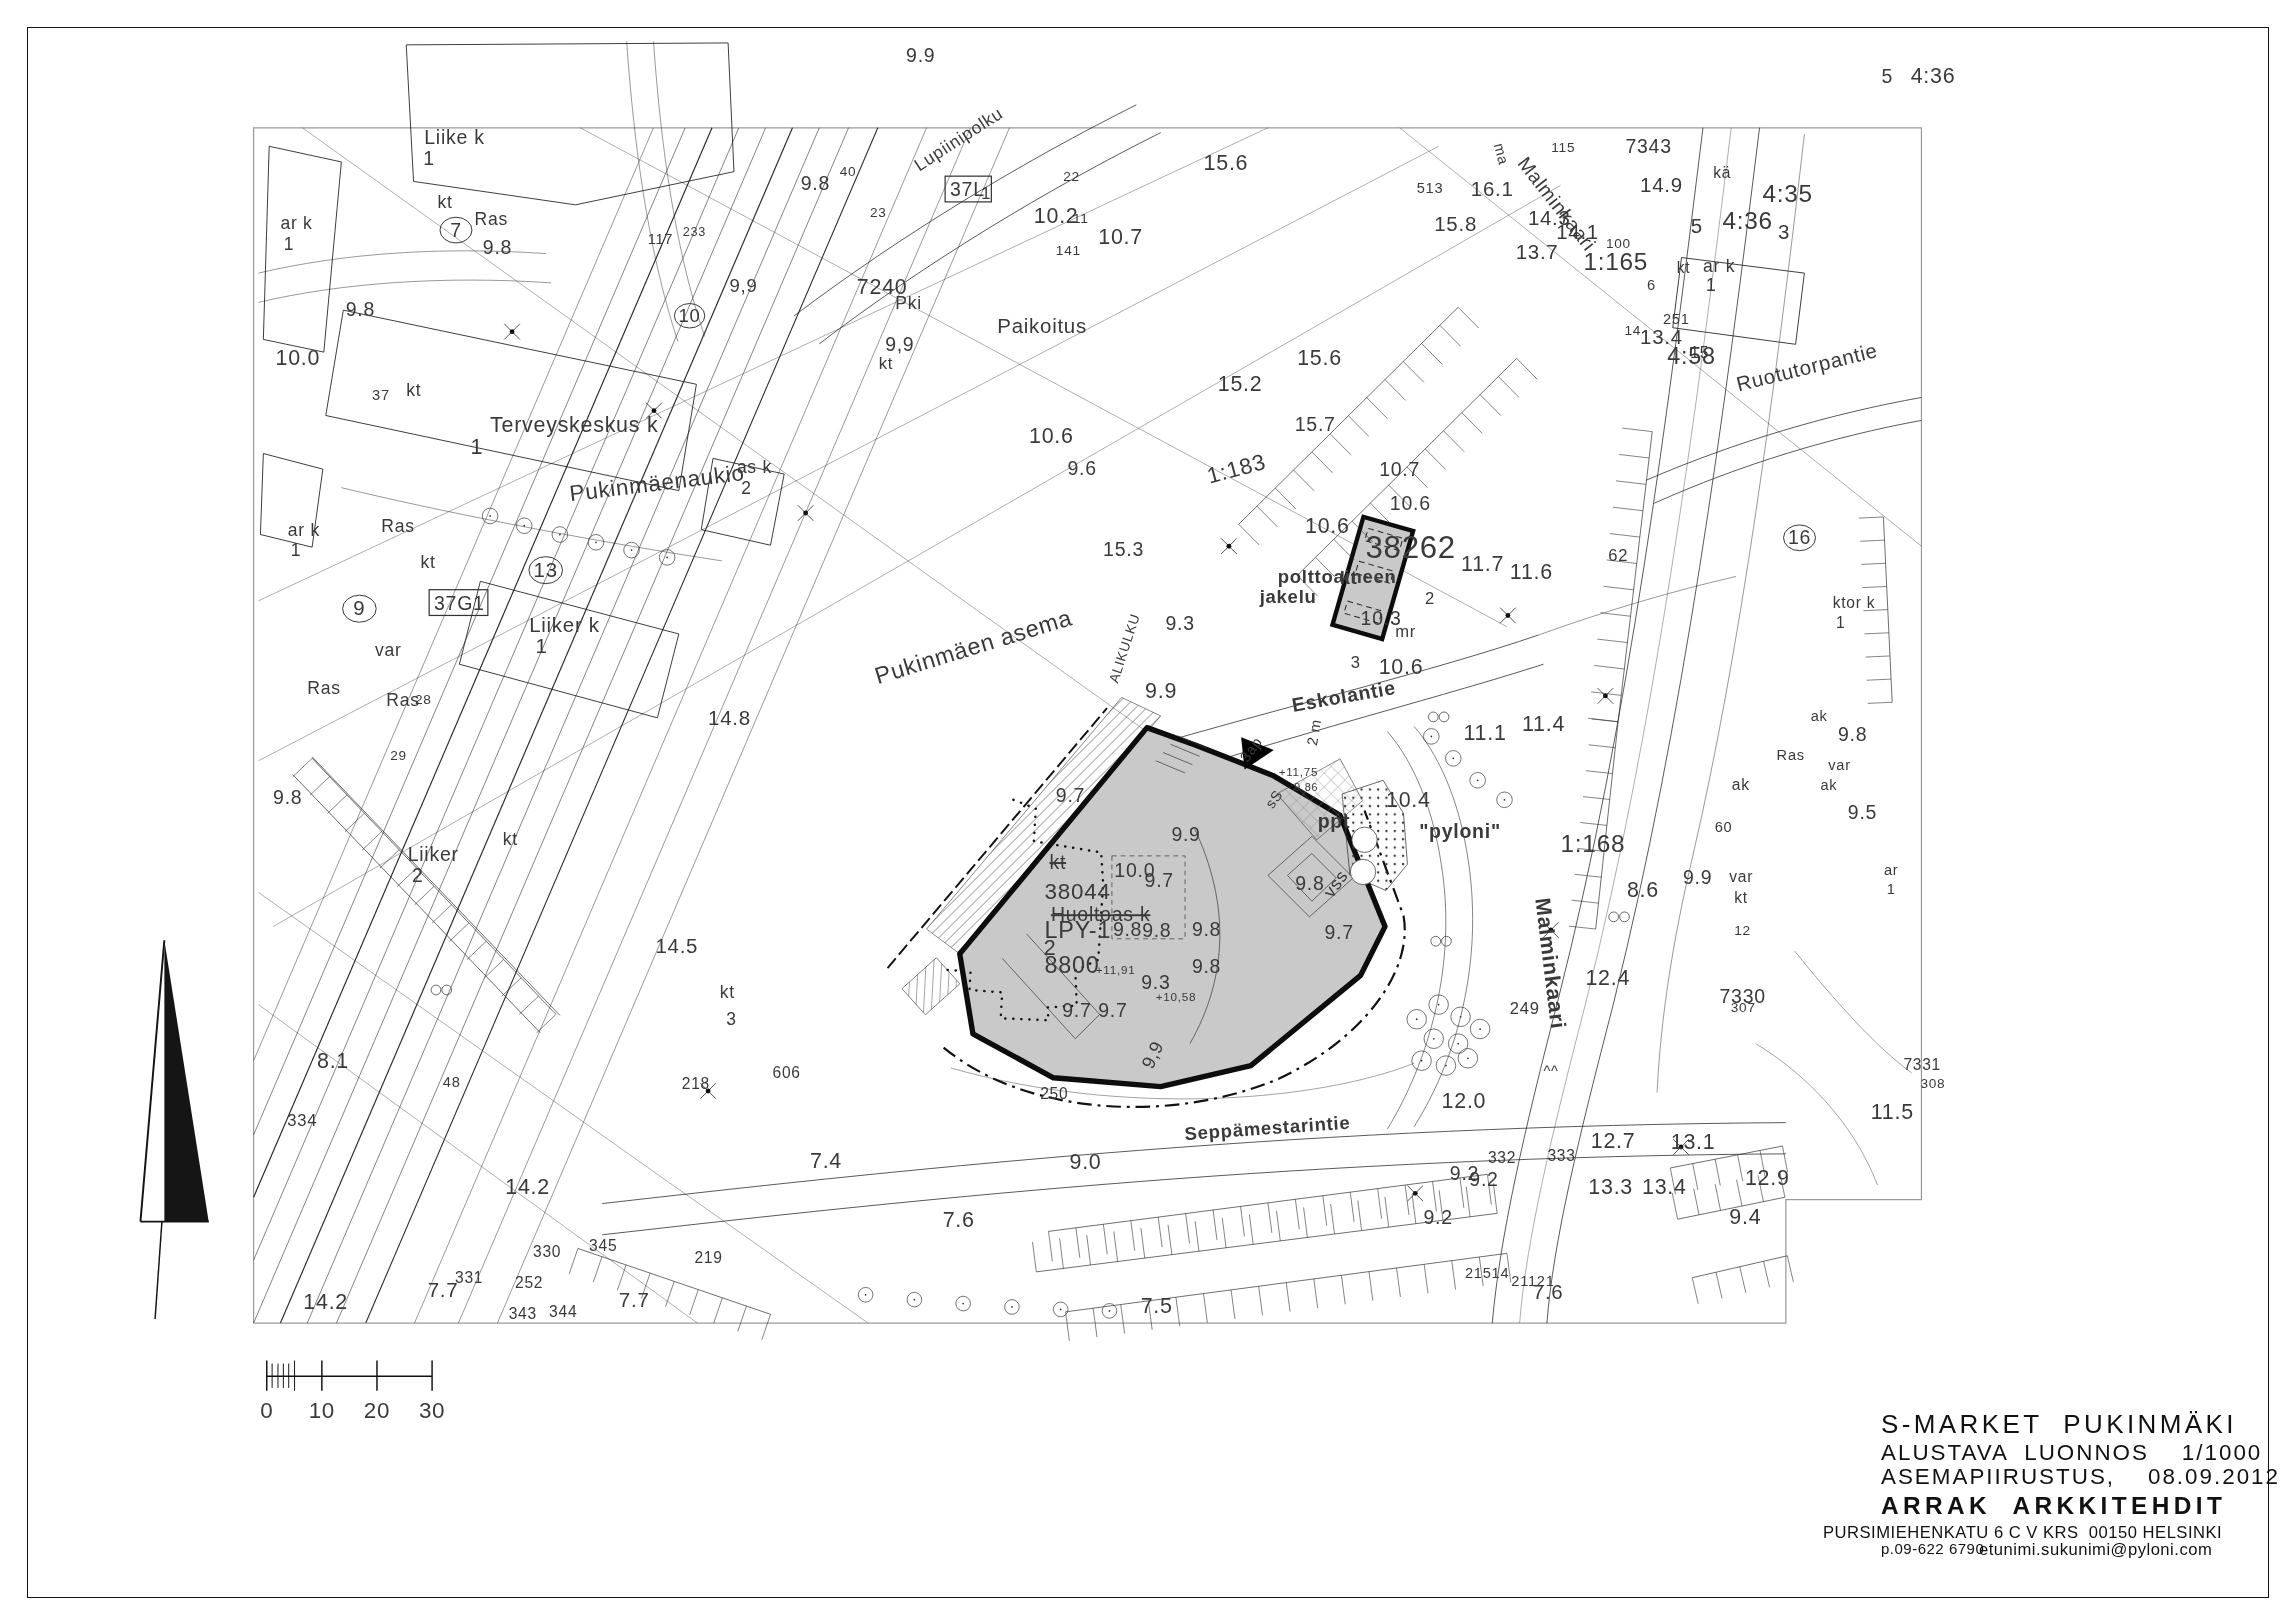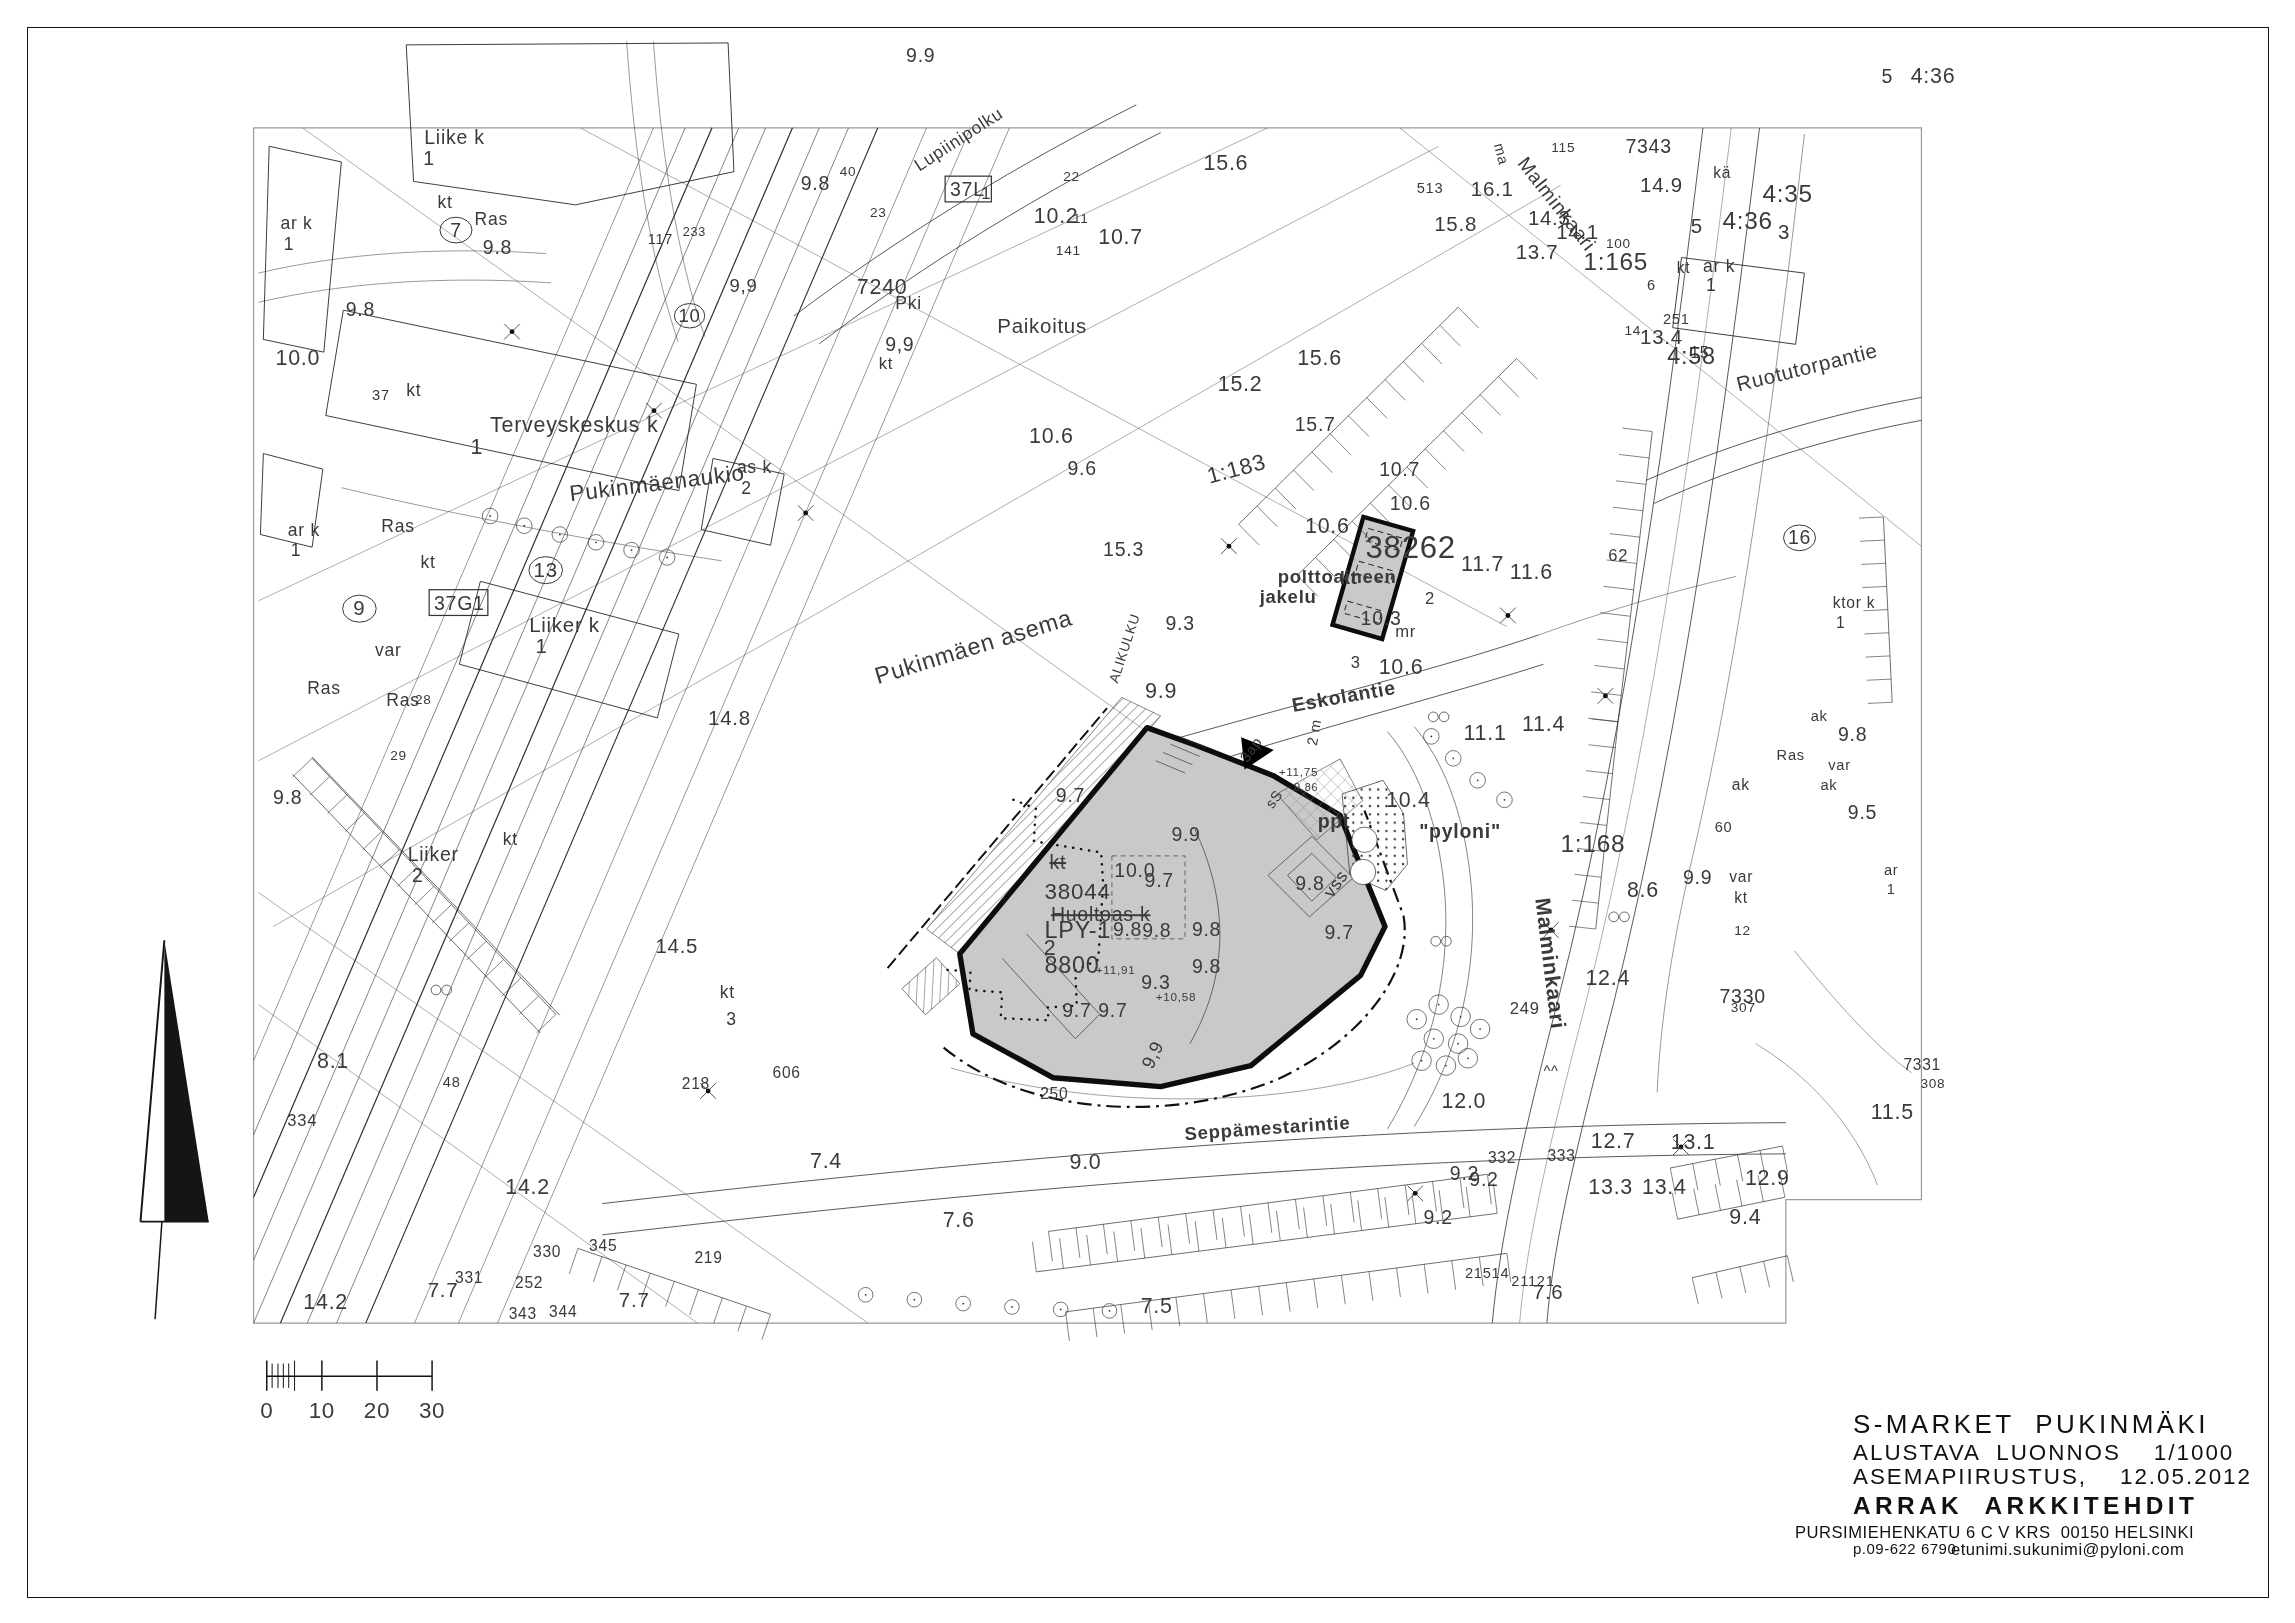--- a/index.html
+++ b/index.html
@@ -1,21 +1,21 @@
 <!DOCTYPE html>
 <html style="font-size:7.8px"><head>
 <meta charset="utf-8">
 <style>
   html,body{margin:0;padding:0;background:#e8e8e8;}
   .page{position:relative;width:2295px;height:1623px;background:#ffffff;overflow:hidden;
         font-family:"Liberation Sans",sans-serif;}
   .frame{position:absolute;left:27px;top:27px;width:2240px;height:1569px;border:1.5px solid #111;}
   svg{position:absolute;left:0;top:0;}
   text{font-family:"Liberation Sans",sans-serif;fill:#3a3a3a;letter-spacing:1.5px;}
-  .tbline{position:absolute;color:#111;white-space:pre;letter-spacing:2px;}
+  .tbline{position:absolute;color:#111;white-space:pre;letter-spacing:2px;margin-left:28px;}
   .tb-project{left:1853px;top:1409px;font-size:26px;letter-spacing:3.4px;}
   .tb-l2{left:1853px;top:1440px;font-size:22.4px;}
   .tb-l3{left:1853px;top:1464px;font-size:22.4px;}
   .tb-firm{left:1853px;top:1492px;font-size:24.4px;font-weight:700;letter-spacing:4.4px;}
   .tb-addr{left:1795px;top:1523px;font-size:16.6px;letter-spacing:0.5px;}
   .tb-phone{left:1853px;top:1540px;font-size:15px;letter-spacing:0.5px;}
   .tb-email{left:1951px;top:1540px;font-size:16.6px;letter-spacing:0.5px;}
 </style>
 </head>
 <body>
@@ -1074,20 +1074,20 @@
         </g>
         <g transform="translate(3869,1834)">
           <text x="0" y="0" font-size="30">1</text>
         </g>
       </g>
   </svg>
 
   <div>
     <div class="tbline tb-project">S-MARKET  PUKINMÄKI</div>
     <div class="tbline tb-l2">ALUSTAVA  LUONNOS    1/1000</div>
-    <div class="tbline tb-l3">ASEMAPIIRUSTUS,    12.05.2012</div>
+    <div class="tbline tb-l3">ASEMAPIIRUSTUS,    08.09.2012</div>
     <div class="tbline tb-firm">ARRAK  ARKKITEHDIT</div>
     <div class="tbline tb-addr">PURSIMIEHENKATU 6 C V KRS  00150 HELSINKI</div>
     <div class="tbline tb-phone">p.09-622 6790</div>
     <div class="tbline tb-email">etunimi.sukunimi@pyloni.com</div>
   </div>
 </div>
 
 
 </body></html>

